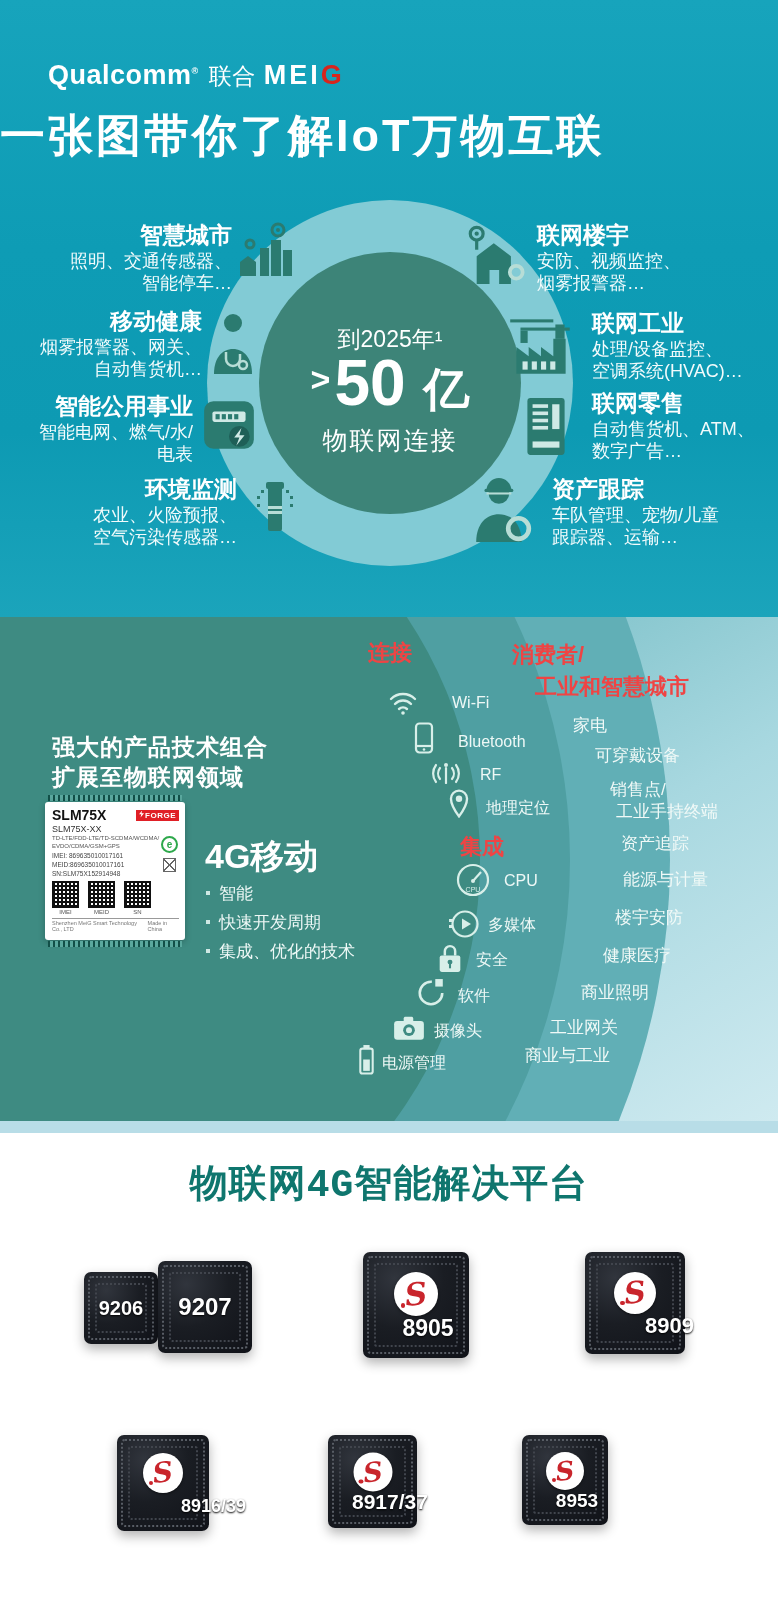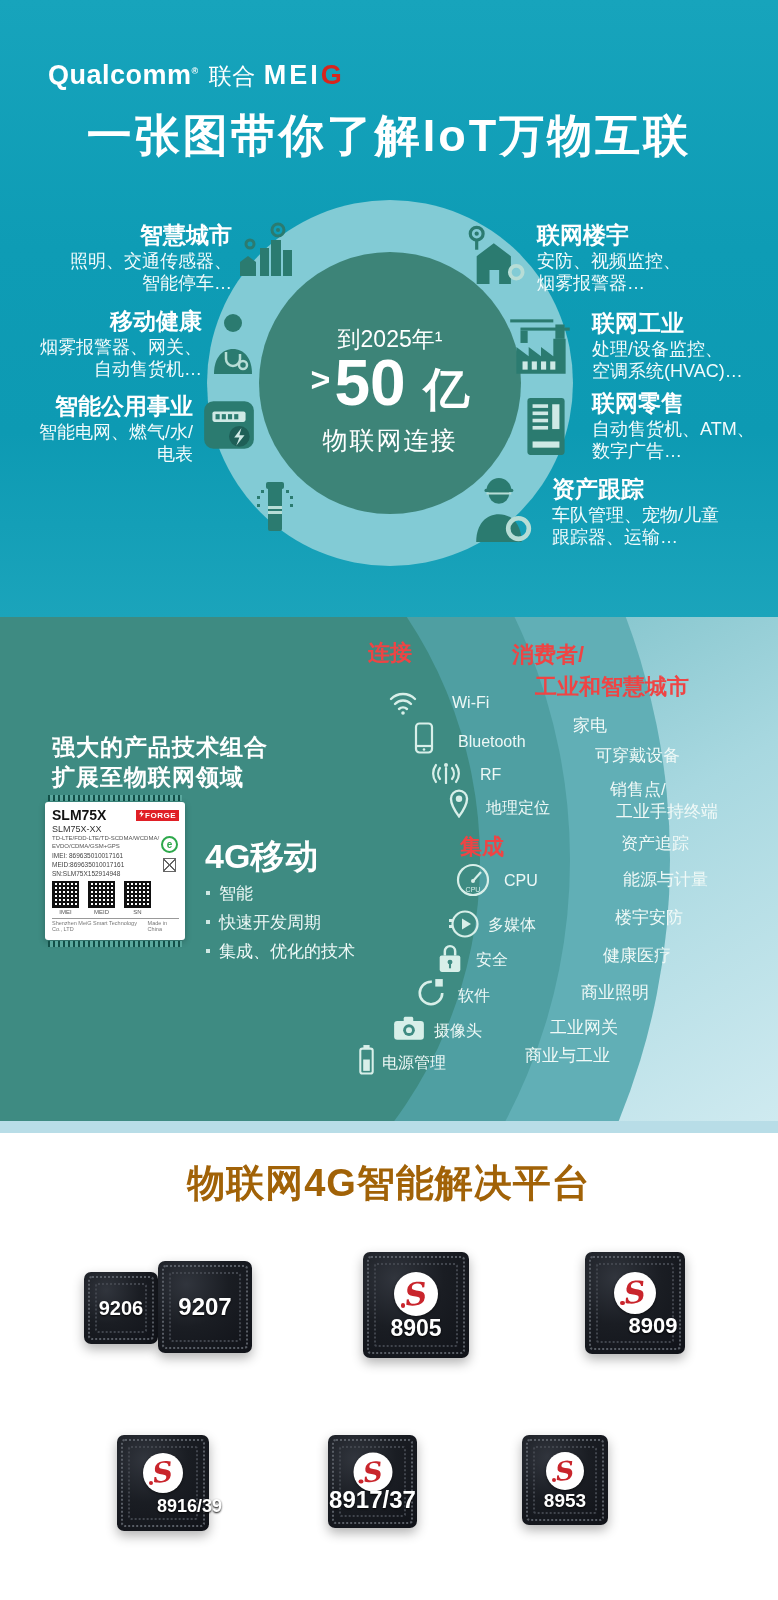--- a/index.html
+++ b/index.html
@@ -9,21 +9,21 @@
   
   .sec-iot{left:0;top:0;width:778px;height:617px;
            background:linear-gradient(180deg,#17a4bc 0%,#0e9cb5 40%,#0d9ab3 70%,#1ba4bb 100%);}
   .circle-light{left:207px;top:200px;width:366px;height:366px;border-radius:50%;background:#82cbd5;}
   .circle-dark{left:259px;top:252px;width:262px;height:262px;border-radius:50%;background:#3d8478;}
   .logo-row{left:48px;top:28px;color:#fff;font-size:27px;font-weight:bold;letter-spacing:.5px;white-space:nowrap;margin-top:32px;}
   .logo-row sup{font-size:9px;}
   .logo-joint{font-weight:normal;font-size:23px;margin:0 8px 0 10px;}
   .meig-w{letter-spacing:3px;}
   .meig-g{color:#d8251d;letter-spacing:0;}
-  .banner{left:0;top:106px;width:778px;text-align:center;color:#fff;
+  .banner{left:0;top:106px;width:778px;text-align:left;color:#fff;
           font-size:45px;font-weight:bold;letter-spacing:3px;}
   .center-txt{color:#fff;text-align:center;}
   .ct-1{left:290px;top:324px;width:200px;font-size:23px;}
   .ct-big{left:270px;top:350px;width:240px;font-size:64px;font-weight:bold;line-height:1.05;}
   .ct-gt{font-size:34px;vertical-align:14px;margin-right:4px;}
   .ct-unit{font-size:46px;}
   .ct-2{left:280px;top:424px;width:220px;font-size:25px;letter-spacing:2px;}
   .cat{color:#fff;}
   .cat .cat-title{font-size:23px;font-weight:bold;line-height:1.2;}
   .cat .cat-desc{font-size:18px;line-height:1.25;color:#f2fbfc;}
@@ -62,31 +62,31 @@
         background:linear-gradient(45deg,transparent 44%,#666 44% 56%,transparent 56%),
                    linear-gradient(-45deg,transparent 44%,#666 44% 56%,transparent 56%);}
   .m-qrs{display:flex;gap:9px;margin-top:3px;}
   .qr{width:25px;height:25px;border:1px solid #111;
       background:repeating-linear-gradient(0deg,#111 0 2px,transparent 2px 4px),
                  repeating-linear-gradient(90deg,#111 0 2px,#fff 2px 4px);}
   .qr-lab{font-size:6px;color:#555;text-align:center;margin-top:1px;}
   .m-foot{display:flex;justify-content:space-between;border-top:1px solid #999;
           margin-top:3px;padding-top:1px;font-size:5.5px;color:#777;}
   
-  .plat-title{left:0;top:1158px;width:778px;text-align:center;color:#a16207;
-              font-size:38px;font-weight:bold;letter-spacing:1px;}
+  .plat-title{left:0;top:1158px;width:778px;text-align:center;color:#0f766e;
+              font-size:38px;font-weight:bold;letter-spacing:1px;font-family:Liberation Mono, monospace;}
   .chip{position:absolute;border-radius:7px;
         background:radial-gradient(circle at 30% 25%,#31353d 0%,#1a1d23 45%,#101218 100%);
         box-shadow:0 5px 12px rgba(0,0,0,.3);}
   .chip::before{content:"";position:absolute;inset:4px;border:2px dotted #585d65;border-radius:4px;}
   .chip::after{content:"";position:absolute;inset:11px;border:2px dotted #41454d;border-radius:3px;}
   .chip .num{position:absolute;left:0;right:0;text-align:center;color:#fff;font-weight:bold;
              text-shadow:0 1px 2px #000;z-index:2;}
   .num-mid{top:50%;transform:translateY(-50%);}
-  .num-low{bottom:15%;}
+  .num-low{bottom:15%;margin-left:24px;}
   .sdlogo{position:absolute;left:50%;top:40%;transform:translate(-50%,-50%);
           background:#fff;border-radius:50%;z-index:2;box-shadow:0 1px 3px rgba(0,0,0,.5);}
   .sdlogo .s{display:block;width:100%;text-align:center;color:#c9252c;font-weight:bold;font-style:italic;
              font-family:"DejaVu Serif",serif;transform:rotate(-6deg);}
   .sdlogo::after{content:"";position:absolute;left:15%;bottom:20%;width:11%;height:11%;
                  background:#c9252c;border-radius:50%;}
 </style>
 </head>
 <body>
 
@@ -156,20 +156,25 @@
             <rect x="15" y="17.5" width="4" height="5"></rect>
             <rect x="21" y="17.5" width="4" height="5"></rect>
             <rect x="27" y="17.5" width="4" height="5"></rect>
             <rect x="33" y="17.5" width="4" height="5"></rect>
           </g>
           <circle cx="38" cy="39" r="10" fill="#1e5f57"></circle>
           <path d="M40 31 l-7 9 h5 l-3 8 8 -10 h-5 z" fill="#cfe9e5"></path>
         </svg>
     </span>
 
+    <div class="abs cat ra" style="left:42px;top:476px;width:195px;">
+      <div class="cat-title">环境监测</div>
+      <div class="cat-desc">农业、火险预报、</div>
+      <div class="cat-desc">空气污染传感器…</div>
+    </div>
     <span class="abs" style="left:255px;top:478px;">
       <svg width="40" height="58" viewBox="0 0 40 58">
           <rect x="13" y="9" width="14" height="44" rx="2" fill="#2b7b70"></rect>
           <rect x="11" y="4" width="18" height="7" rx="2" fill="#2b7b70"></rect>
           <rect x="13" y="28" width="14" height="3" fill="#b7ddd6"></rect>
           <rect x="13" y="33" width="14" height="3" fill="#b7ddd6"></rect>
           <g fill="#2b7b70">
             <rect x="2" y="18" width="3" height="3"></rect>
             <rect x="6" y="12" width="3" height="3"></rect>
             <rect x="2" y="26" width="3" height="3"></rect>
@@ -440,21 +445,21 @@
   <div class="chip" style="left:117px;top:1435px;width:92px;height:96px;">
     <span class="sdlogo" style="width:40px;height:40px;">
         <span class="s" style="font-size:28px;line-height:40px;">S</span>
       </span>
     <div class="num num-low" style="font-size:18px;padding-left:40px;">8916/39</div>
   </div>
   <div class="chip" style="left:328px;top:1435px;width:89px;height:93px;">
     <span class="sdlogo" style="width:39px;height:39px;">
         <span class="s" style="font-size:27px;line-height:39px;">S</span>
       </span>
-    <div class="num num-low" style="font-size:24px;">8917/37</div>
+    <div class="num num-low" style="font-size:21px;">8917/37</div>
   </div>
   <div class="chip" style="left:522px;top:1435px;width:86px;height:90px;">
     <span class="sdlogo" style="width:38px;height:38px;">
         <span class="s" style="font-size:26px;line-height:38px;">S</span>
       </span>
     <div class="num num-low" style="font-size:19px;">8953</div>
   </div>
 
 </div>
 

